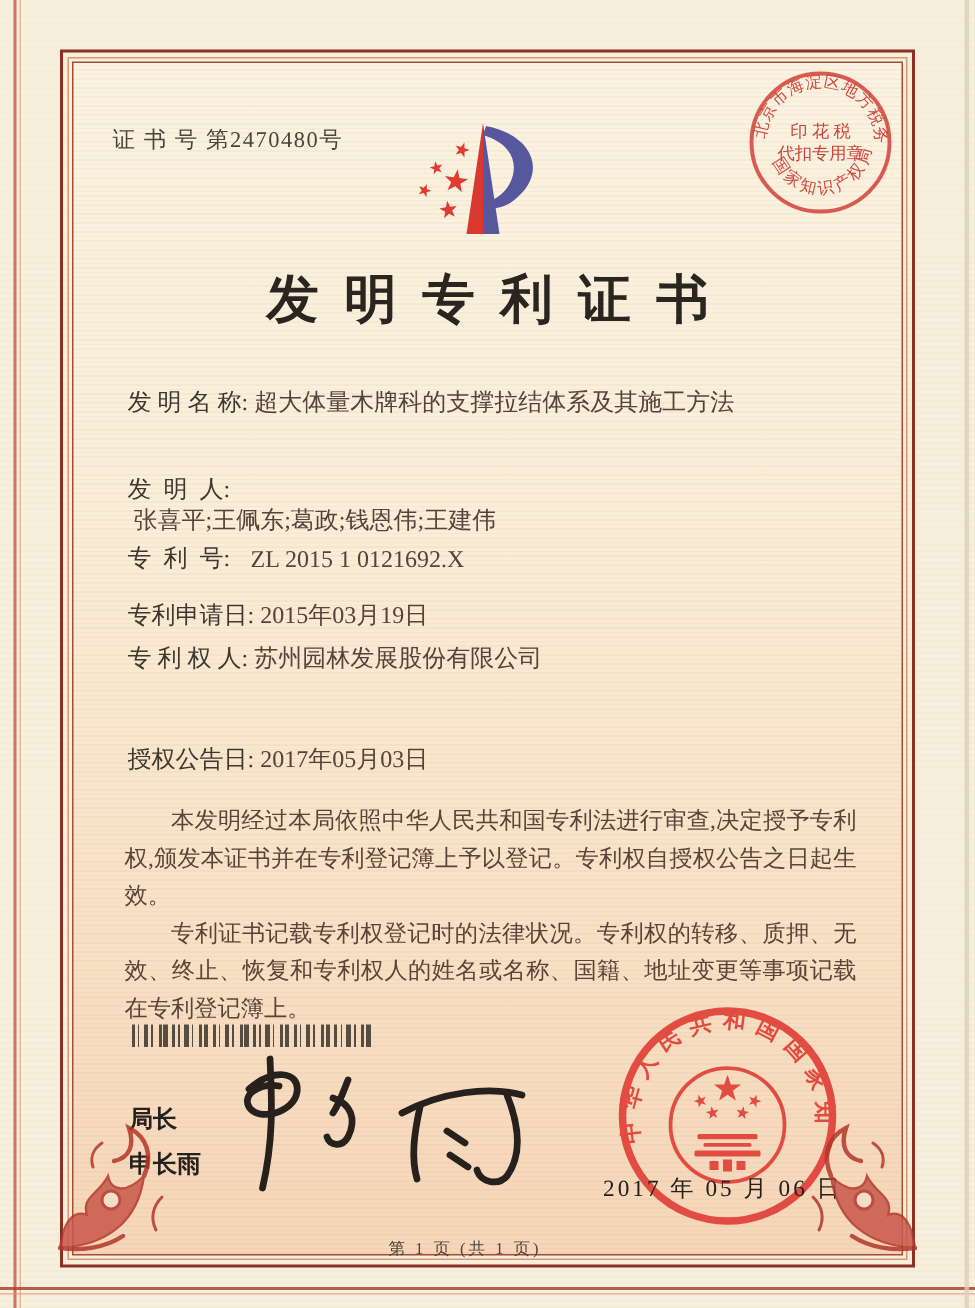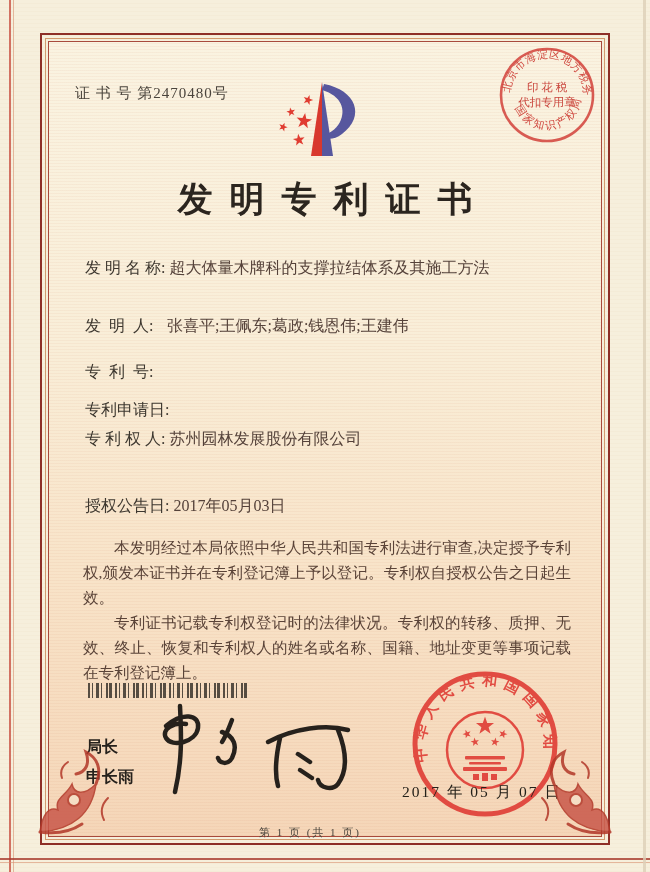--- a/index.html
+++ b/index.html
@@ -31,21 +31,21 @@
   }
 
   .abs{position:absolute;}
   .cert-no{left:75px;top:84px;font-size:15px;color:#4a443c;white-space:pre;letter-spacing:1px;}
   .title{left:40px;top:176px;width:570px;text-align:center;
     font-size:35px;font-weight:bold;color:#2b251f;letter-spacing:17px;text-indent:17px;}
 
   .field{left:85px;width:480px;font-size:16px;display:flex;align-items:flex-start;}
   .field .lab{color:#3d372f;white-space:pre;flex:0 0 auto;min-width:78px;}
   .field .val{color:#55423a;margin-left:4px;}
-  .f0{top:258px;} .f1{top:316px;} .f2{top:362px;align-items:flex-end;} .f3{top:400px;} .f4{top:429px;} .f5{top:496px;}
+  .f0{top:258px;} .f1{top:316px;flex-direction:column;} .f2{top:362px;align-items:flex-end;} .f3{top:400px;} .f4{top:429px;} .f5{top:496px;}
 
   .body-text{left:83px;top:535px;width:488px;color:#5a4338;
     font-size:15.5px;line-height:25px;text-align:justify;}
   .body-text p{margin:0;text-indent:2em;}
 
   .barcode{left:88px;top:683px;width:160px;height:15px;
     background:repeating-linear-gradient(90deg,
       #3a342c 0 2px, transparent 2px 4px, #3a342c 4px 5px, transparent 5px 8px,
       #3a342c 8px 11px, transparent 11px 13px, #3a342c 13px 14px, transparent 14px 18px,
       #3a342c 18px 20px, transparent 20px 21px, #3a342c 21px 24px, transparent 24px 27px);
@@ -124,23 +124,25 @@
   <div class="abs field f0">
     <span class="lab">发 明 名 称:</span>
     <span class="val">超大体量木牌科的支撑拉结体系及其施工方法</span>
   </div>
   <div class="abs field f1">
     <span class="lab">发  明  人:</span>
     <span class="val">张喜平;王佩东;葛政;钱恩伟;王建伟</span>
   </div>
   <div class="abs field f2">
     <span class="lab">专  利  号:</span>
+    <span class="val">ZL 2015 1 0121692.X</span>
   </div>
   <div class="abs field f3">
     <span class="lab">专利申请日:</span>
+    <span class="val">2015年03月19日</span>
   </div>
   <div class="abs field f4">
     <span class="lab">专 利 权 人:</span>
     <span class="val">苏州园林发展股份有限公司</span>
   </div>
   <div class="abs field f5">
     <span class="lab">授权公告日:</span>
     <span class="val">2017年05月03日</span>
   </div>
 
@@ -189,21 +191,21 @@
         <use href="#starS" transform="translate(96,66) scale(0.45) rotate(20)"></use>
         <rect x="58" y="88" width="40" height="3.5" rx="1"></rect>
         <rect x="62" y="94" width="32" height="2.5" rx="1"></rect>
         <rect x="56" y="99" width="44" height="4" rx="1"></rect>
         <rect x="66" y="106" width="6" height="6"></rect>
         <rect x="84" y="106" width="6" height="6"></rect>
         <rect x="75" y="105" width="6" height="8"></rect>
       </g>
     </g>
   </svg>
-  <div class="abs seal-date">2017 年 05 月 07 日</div>
+  <div class="abs seal-date">2017 年 05 月 06 日</div>
 
   <svg class="flourish fl-right" viewBox="0 0 96 96">
     <g fill="none" stroke="#b23728" stroke-width="3" opacity=".85" stroke-linecap="round">
       <path d="M92,92 C60,90 40,74 36,44 C48,56 58,54 60,44 C66,56 78,58 74,70 C84,66 90,76 92,92 Z" fill="#c9584a" stroke-width="1.5"></path>
       <path d="M36,44 C30,30 34,18 46,12 C42,24 46,32 56,34"></path>
       <path d="M92,92 C78,94 62,92 50,84"></path>
       <circle cx="58" cy="60" r="6" fill="#f5e0c8" stroke-width="2"></circle>
       <path d="M24,58 C30,64 32,72 28,80" stroke-width="2"></path>
       <path d="M64,22 C70,26 72,32 70,38" stroke-width="2"></path>
     </g>

